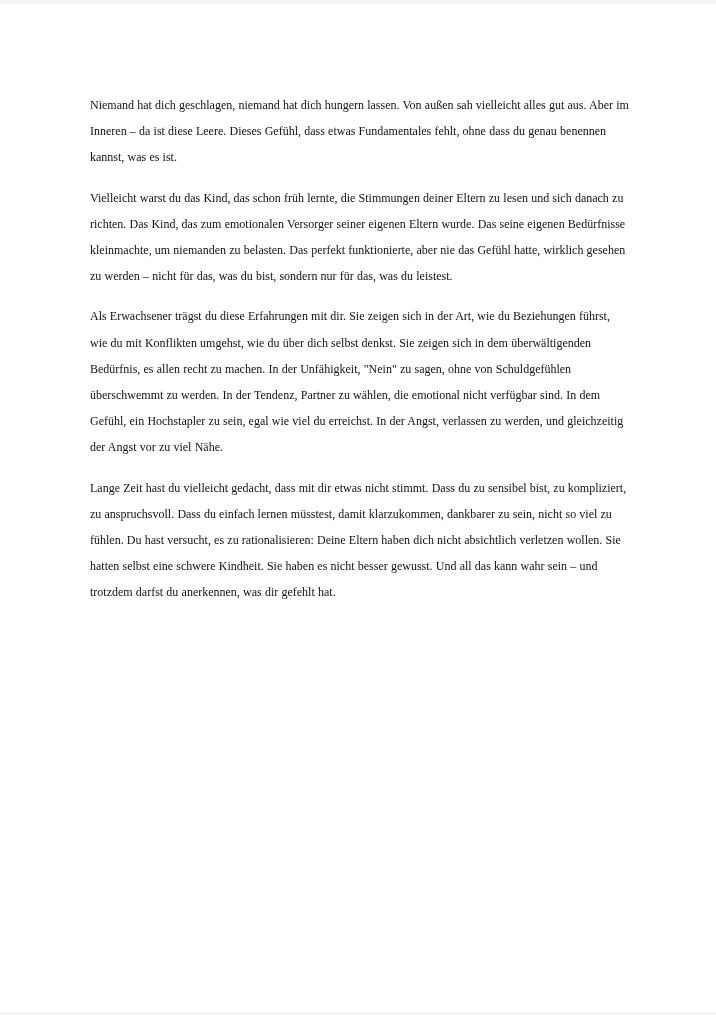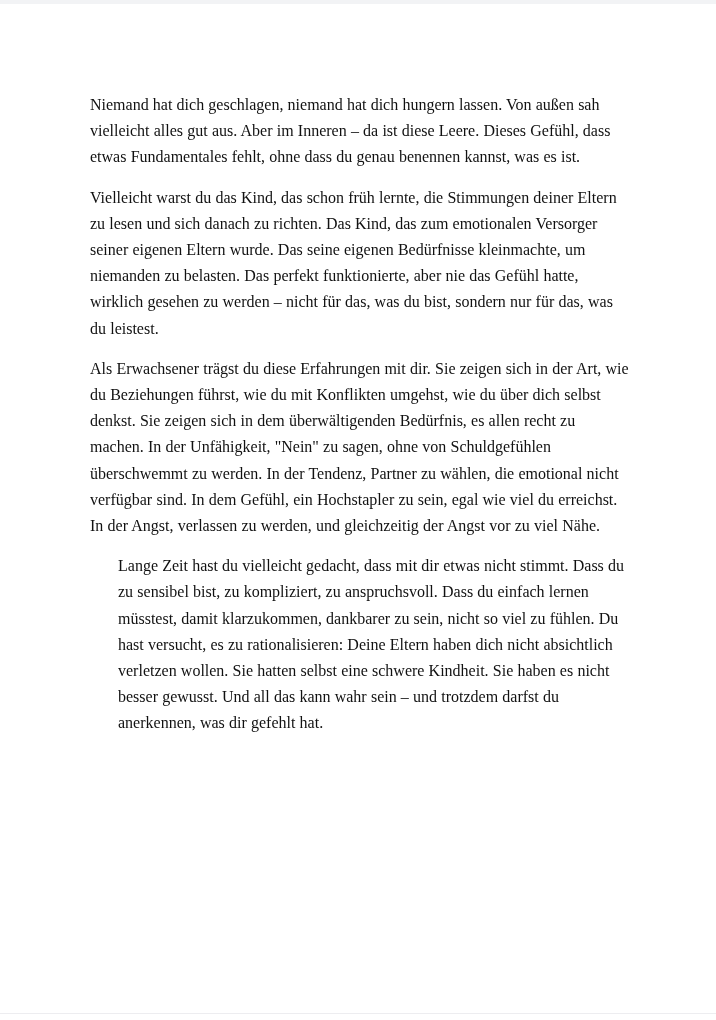--- a/index.html
+++ b/index.html
@@ -41,33 +41,32 @@
   .text-column {
     position: absolute;
     top: 92px;
     left: 90px;
     width: 540px;
   }
 
   .body-paragraph {
     margin: 0 0 14px 0;
     font-family: "Liberation Serif", "DejaVu Serif", serif;
-    font-size: 16px;
+    font-size: 12px;
     line-height: 26.2px;
     color: #111111;
     text-align: left;
     text-rendering: optimizeLegibility;
     -webkit-font-smoothing: antialiased;
     hyphens: none;
     word-spacing: 0.2px;
   }
 
   .body-paragraph:last-child {
     margin-bottom: 0;
-    margin-left: 28px;
   }
 </style>
 </head>
 <body>
 
 <div class="page">
 
   <div class="page-top-edge"></div>
 
   <div class="text-column">

